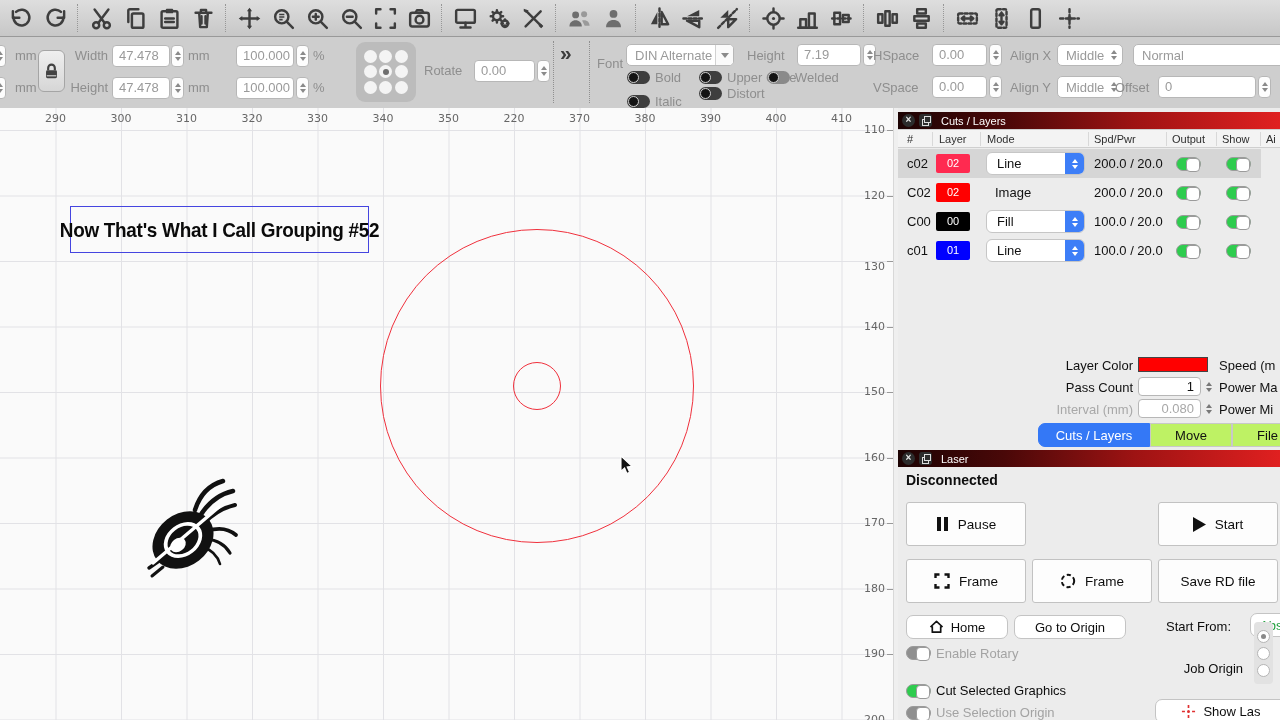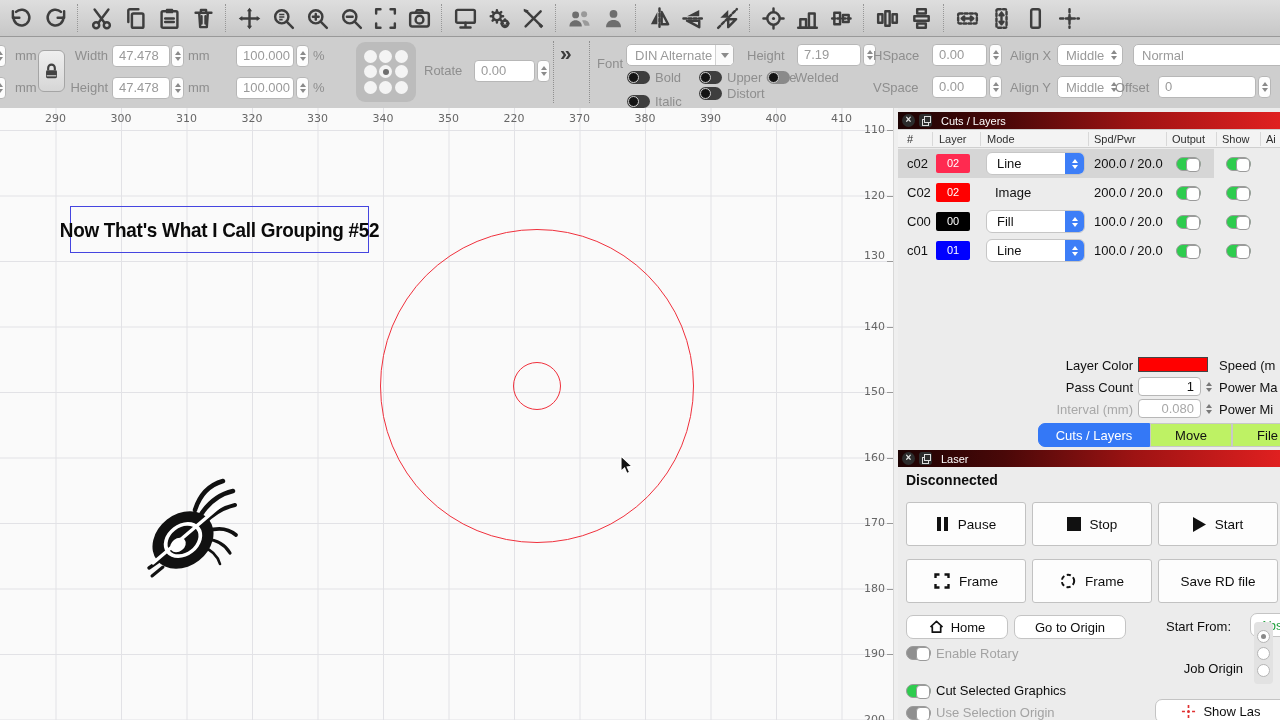--- a/index.html
+++ b/index.html
@@ -69,21 +69,21 @@
   .hico{width:13px;height:13px;border-radius:50%;background:#2c2c2c;position:relative;flex:0 0 auto;}
   .hico.close::before{content:"\00d7";position:absolute;left:0;top:-1px;width:13px;text-align:center;color:#e8e8e8;font-size:10px;font-weight:bold;line-height:14px;}
   .hico.detach{border-radius:3px;}
   .hico.detach::before{content:"";position:absolute;left:2.5px;top:4.5px;width:5px;height:5px;border:1px solid #ddd;}
   .hico.detach::after{content:"";position:absolute;left:5px;top:2px;width:5px;height:5px;border:1px solid #ddd;background:#2c2c2c;}
   #colhead{position:absolute;left:0;top:21px;width:382px;height:19px;background:#f3f3f3;
            border-top:1px solid #cfcfcf;border-bottom:1px solid #cfcfcf;font-size:11px;color:#2e2e2e;}
   #colhead span{position:absolute;top:3px;}
   .cvline{position:absolute;top:2px;height:14px;width:1px;background:#d8d8d8;}
   #layer-rows{position:absolute;left:0;top:41px;width:382px;}
-  .lrow{position:relative;width:316px;height:29px;}
+  .lrow{position:relative;width:363px;height:29px;}
   .lrow.sel{background:#d6d6d6;}
   .lid{position:absolute;left:9px;top:7px;font-size:13px;}
   .lchip{position:absolute;left:38px;top:5px;width:34px;height:19px;border-radius:2px;color:#fff;
          font-size:11px;text-align:center;line-height:19px;}
   .mode-dd{position:absolute;left:88px;top:3px;width:99px;height:23px;background:#fff;border:1px solid #c6c6c6;
            border-radius:6px;display:flex;align-items:center;overflow:hidden;}
   .mode-txt{flex:1;padding-left:10px;font-size:13px;color:#111;}
   .bluecap{width:19px;height:100%;background:#3d7ef7;display:flex;flex-direction:column;align-items:center;justify-content:center;gap:2px;flex:0 0 auto;}
   .bluecap::before{content:"";border-left:3.5px solid transparent;border-right:3.5px solid transparent;border-bottom:4px solid #fff;}
   .bluecap::after{content:"";border-left:3.5px solid transparent;border-right:3.5px solid transparent;border-top:4px solid #fff;}
@@ -441,21 +441,21 @@
         <span class="rlx" style="left: 514px;">220</span>
         <span class="rlx" style="left: 579.5px;">370</span>
         <span class="rlx" style="left: 645px;">380</span>
         <span class="rlx" style="left: 710.5px;">390</span>
         <span class="rlx" style="left: 776px;">400</span>
         <span class="rlx" style="left: 841.5px;">410</span>
         <span class="rly" style="top: 15px;">110</span>
         <i class="rtick" style="top: 22px;"></i>
         <span class="rly" style="top: 80.5px;">120</span>
         <i class="rtick" style="top: 87.5px;"></i>
-        <span class="rly" style="top: 141px;">130</span>
+        <span class="rly" style="top: 152px;">130</span>
         <i class="rtick" style="top: 153px;"></i>
         <span class="rly" style="top: 211.5px;">140</span>
         <i class="rtick" style="top: 218.5px;"></i>
         <span class="rly" style="top: 277px;">150</span>
         <i class="rtick" style="top: 284px;"></i>
         <span class="rly" style="top: 342.5px;">160</span>
         <i class="rtick" style="top: 349.5px;"></i>
         <span class="rly" style="top: 408px;">170</span>
         <i class="rtick" style="top: 415px;"></i>
         <span class="rly" style="top: 473.5px;">180</span>
@@ -593,26 +593,20 @@
     </div>
     <span class="lzlab" style="left:8px;top:364px;font-weight:bold;font-size:14px">Disconnected</span>
 
     <div class="lzbtn" style="left:8px;top:394px">
       <svg width="13" height="14" viewBox="0 0 13 14">
           <rect x="1" y="0" width="4" height="14" fill="#111"></rect>
           <rect x="8" y="0" width="4" height="14" fill="#111"></rect>
         </svg>
       <span>Pause</span>
     </div>
-    <div class="lzbtn" style="left:134px;top:394px">
-      <svg width="14" height="14" viewBox="0 0 14 14">
-          <rect x="0" y="0" width="14" height="14" fill="#111"></rect>
-        </svg>
-      <span>Stop</span>
-    </div>
     <div class="lzbtn" style="left:260px;top:394px">
       <svg width="13" height="15" viewBox="0 0 13 15">
           <path d="M0 0 L13 7.5 L0 15 Z" fill="#111"></path>
         </svg>
       <span>Start</span>
     </div>
     <div class="lzbtn" style="left:8px;top:451px">
       <svg width="16" height="16" viewBox="0 0 16 16">
           <path d="M1.5 5v-3.5h4M10.5 1.5h4v3.5M14.5 11v3.5h-4M5.5 14.5h-4V11" fill="none" stroke="#111" stroke-width="2.4"></path>
         </svg>

